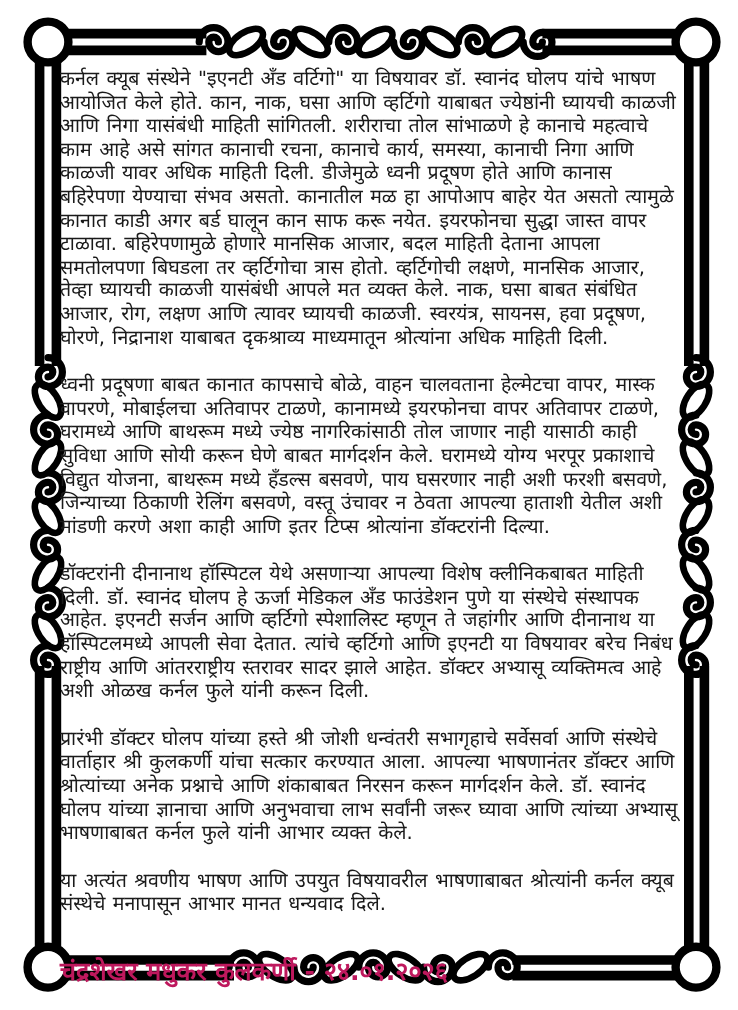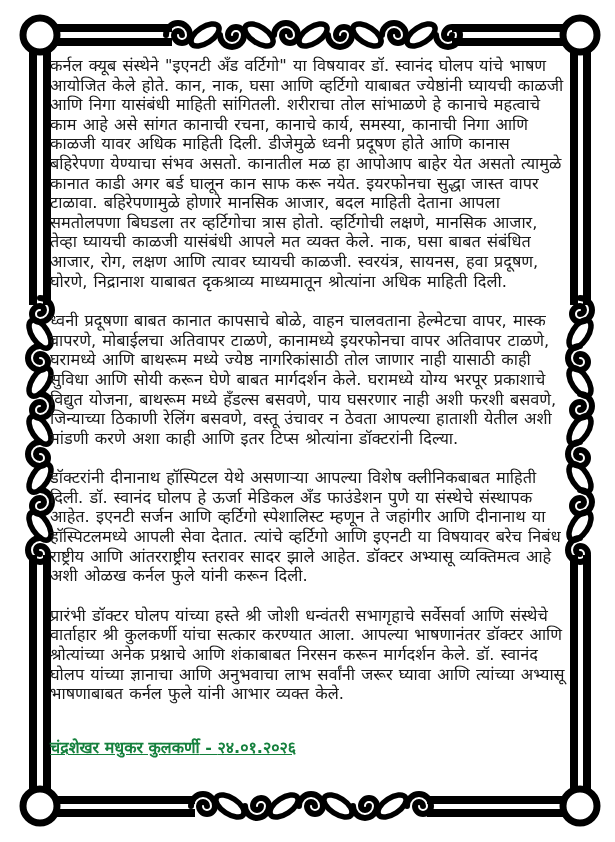--- a/index.html
+++ b/index.html
@@ -32,25 +32,24 @@
   }
   .content p {
     margin: 0 0 20px 0;
     font-size: 16.3px;
     line-height: 19.6px;
     text-align: left;
     word-spacing: 1px;
   }
   .signature {
     margin-top: 32px;
-    font-size: 16px;
+    font-size: 21px;
     font-weight: bold;
-    color: #15803d;
+    color: #be185d;
     white-space: nowrap;
-    text-decoration: underline;
   }
 </style>
 </head>
 <body>
 
 <div class="page">
 
   <svg class="border-svg" width="615" height="842" viewBox="0 0 615 842" xmlns="http://www.w3.org/2000/svg">
     <defs>
       <path id="spiral" d="M -12 0 a 12 12 0 1 1 24 0 a 8 8 0 1 1 -16 0 a 4 4 0 1 1 8 0"></path>
@@ -156,19 +155,20 @@
       <circle cx="40" cy="806" r="17"></circle>
       <circle cx="580" cy="806" r="17"></circle>
     </g>
   </svg>
 
   <div class="content">
     <p>कर्नल क्यूब संस्थेने "इएनटी अँड वर्टिगो"  या विषयावर डॉ. स्वानंद घोलप यांचे भाषण आयोजित केले होते. कान, नाक, घसा आणि व्हर्टिगो याबाबत  ज्येष्ठांनी घ्यायची  काळजी आणि निगा यासंबंधी माहिती सांगितली. शरीराचा तोल सांभाळणे हे कानाचे महत्वाचे काम आहे असे सांगत कानाची रचना, कानाचे कार्य, समस्या, कानाची निगा आणि काळजी यावर अधिक माहिती दिली. डीजेमुळे ध्वनी प्रदूषण होते आणि कानास बहिरेपणा येण्याचा संभव असतो. कानातील मळ हा आपोआप बाहेर येत असतो त्यामुळे कानात  काडी अगर बर्ड घालून कान साफ करू नयेत. इयरफोनचा सुद्धा जास्त वापर टाळावा. बहिरेपणामुळे होणारे मानसिक आजार, बदल माहिती देताना आपला समतोलपणा बिघडला तर व्हर्टिगोचा त्रास होतो.  व्हर्टिगोची लक्षणे, मानसिक आजार, तेव्हा घ्यायची काळजी यासंबंधी आपले मत व्यक्त केले. नाक, घसा बाबत संबंधित आजार, रोग, लक्षण आणि त्यावर घ्यायची काळजी. स्वरयंत्र, सायनस, हवा प्रदूषण, घोरणे, निद्रानाश याबाबत दृकश्राव्य माध्यमातून  श्रोत्यांना अधिक माहिती दिली.</p>
     <p>ध्वनी प्रदूषणा बाबत कानात कापसाचे बोळे, वाहन चालवताना हेल्मेटचा वापर, मास्क  वापरणे, मोबाईलचा अतिवापर टाळणे, कानामध्ये इयरफोनचा वापर अतिवापर टाळणे, घरामध्ये आणि बाथरूम मध्ये ज्येष्ठ नागरिकांसाठी तोल जाणार नाही यासाठी काही सुविधा आणि सोयी करून घेणे बाबत मार्गदर्शन केले. घरामध्ये योग्य भरपूर प्रकाशाचे विद्युत योजना, बाथरूम मध्ये हँडल्स बसवणे, पाय घसरणार नाही अशी फरशी बसवणे, जिन्याच्या ठिकाणी रेलिंग बसवणे, वस्तू उंचावर न ठेवता आपल्या हाताशी येतील अशी मांडणी करणे अशा काही आणि इतर टिप्स श्रोत्यांना डॉक्टरांनी दिल्या.</p>
     <p>डॉक्टरांनी दीनानाथ हॉस्पिटल येथे असणाऱ्या आपल्या विशेष क्लीनिकबाबत माहिती दिली. डॉ. स्वानंद घोलप हे ऊर्जा मेडिकल अँड फाउंडेशन पुणे या संस्थेचे संस्थापक आहेत. इएनटी सर्जन आणि व्हर्टिगो स्पेशालिस्ट म्हणून ते जहांगीर आणि दीनानाथ या हॉस्पिटलमध्ये आपली सेवा देतात. त्यांचे व्हर्टिगो आणि इएनटी या विषयावर बरेच निबंध राष्ट्रीय आणि आंतरराष्ट्रीय स्तरावर सादर झाले आहेत. डॉक्टर अभ्यासू व्यक्तिमत्व आहे अशी ओळख कर्नल फुले यांनी करून दिली.</p>
     <p>प्रारंभी डॉक्टर घोलप यांच्या हस्ते श्री जोशी धन्वंतरी सभागृहाचे सर्वेसर्वा आणि संस्थेचे वार्ताहार श्री कुलकर्णी यांचा सत्कार करण्यात आला. आपल्या भाषणानंतर डॉक्टर आणि श्रोत्यांच्या अनेक प्रश्नाचे  आणि शंकाबाबत निरसन करून मार्गदर्शन केले. डॉ. स्वानंद घोलप यांच्या ज्ञानाचा आणि अनुभवाचा लाभ सर्वांनी जरूर घ्यावा आणि त्यांच्या  अभ्यासू  भाषणाबाबत  कर्नल फुले यांनी आभार व्यक्त केले.</p>
+    <p>या अत्यंत श्रवणीय भाषण आणि उपयुत  विषयावरील भाषणाबाबत श्रोत्यांनी कर्नल क्यूब संस्थेचे मनापासून आभार मानत धन्यवाद दिले.</p>
 
     <div class="signature">
       <span>चंद्रशेखर मधुकर कुलकर्णी</span><span>  - </span><span>२४.०१.२०२६</span>
     </div>
   </div>
 
 </div>
 
 </body></html>

